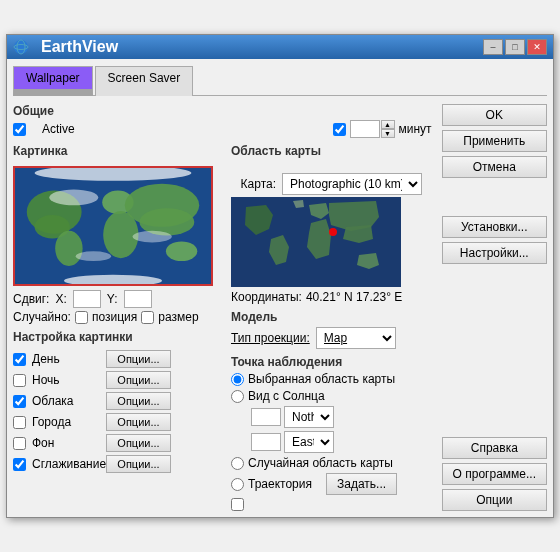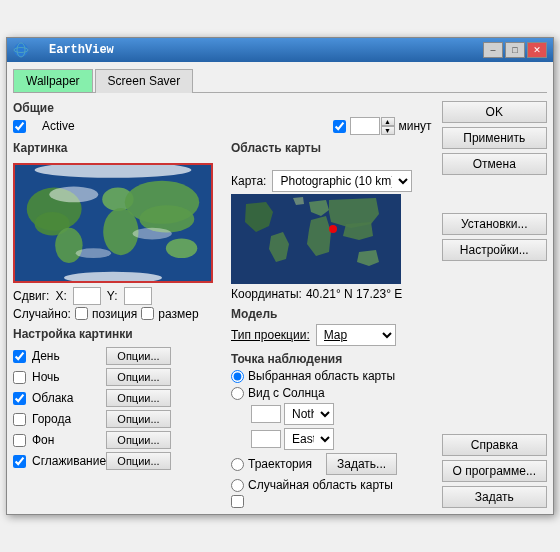--- a/index.html
+++ b/index.html
@@ -25,24 +25,23 @@
       color: white;
       padding: 4px 6px;
       display: flex;
       align-items: center;
       justify-content: space-between;
       height: 24px;
     }
     .title-bar-left {
       display: flex;
       align-items: center;
-      gap: 20px;
-      font-size: 12px;
+      gap: 12px;
+      font-size: 16px;
       font-weight: bold;
-      font-family: Liberation Mono, monospace;
     }
     .title-bar-right {
       display: flex;
       gap: 2px;
     }
     .win-btn {
       width: 20px;
       height: 16px;
       background: #d0d0d0;
       border: 1px solid #888;
@@ -73,22 +72,22 @@
       border: 1px solid #aaa;
       border-bottom: none;
       background: #e0e0e0;
       cursor: pointer;
       font-size: 12px;
       margin-right: 2px;
       position: relative;
       top: 1px;
     }
     .tab.active {
-      background: #86efac;
-      border-bottom: 1px solid #a3a3a3;
+      background: #8b5cf6;
+      border-bottom: 7px solid #a3a3a3;
       z-index: 1;
     }
     .section-label {
       font-weight: bold;
       font-size: 12px;
       color: #333;
     }
     .earth-image {
       width: 200px;
       height: 120px;
@@ -294,21 +293,21 @@
             </div>
 
             <div style="display:flex; align-items:center; gap:6px; margin-top:4px;">
               <span>Сдвиг:</span>
               <span>X:</span>
               <input type="text" style="width: 28px;">
               <span>Y:</span>
               <input type="text" style="width: 28px;">
             </div>
 
-            <div style="display:flex; gap:4px; margin-top:2px;">
+            <div style="display:flex; align-items:center; gap:4px; margin-top:2px;">
               <span>Случайно:</span>
               <input type="checkbox" style="">
               <span>позиция</span>
               <input type="checkbox" style="">
               <span>размер</span>
             </div>
 
             <div class="section-label" style="margin-top:6px;">Настройка картинки</div>
             <div class="settings-group">
 
@@ -347,21 +346,21 @@
                 <span style="width:68px;">Сглаживание</span>
                 <button class="btn options-btn">Опции...</button>
               </div>
             </div>
           </div>
 
           <div style="flex:1; display:flex; flex-direction:column; gap:6px;">
 
             <div>
               <div class="section-label">Область карты</div>
-              <div style="display:flex; align-items:center; gap:6px; margin-top:15px;">
+              <div style="display:flex; align-items:center; gap:6px; margin-top:15px;justify-content:center;">
                 <span>Карта:</span>
                 <select style="width:140px;">
                   <option>Photographic (10 km)</option>
                   <option>Relief</option>
                   <option>Political</option>
                 </select>
               </div>
 
               <div class="map-preview">
                 <svg viewBox="0 0 170 90" xmlns="http://www.w3.org/2000/svg">
@@ -431,27 +430,27 @@
                     <input type="text" style="width: 30px;">
                     <select style="width:50px;">
                       <option>East</option>
                       <option>West</option>
                     </select>
                   </div>
                 </div>
 
                 <div class="radio-row">
                   <input type="radio" name="observation" style="">
+                  <span>Случайная область карты</span>
+                </div>
+
+                <div class="radio-row">
+                  <input type="radio" name="observation" style="">
                   <span>Траектория</span>
                   <button class="btn" style="min-width:55px; margin-left:10px;">Задать...</button>
-                </div>
-
-                <div class="radio-row">
-                  <input type="radio" name="observation" style="">
-                  <span>Случайная область карты</span>
                 </div>
 
                 <div class="radio-row">
                   <input type="checkbox" style="">
                 </div>
               </div>
             </div>
           </div>
         </div>
       </div>
@@ -460,17 +459,17 @@
         <button class="btn btn-wide">OK</button>
         <button class="btn btn-wide">Применить</button>
         <button class="btn btn-wide">Отмена</button>
         <div style="height:30px;"></div>
         <button class="btn btn-wide">Установки...</button>
         <button class="btn btn-wide">Настройки...</button>
         <div style="flex:1;"></div>
         <div style="height:50px;"></div>
         <button class="btn btn-wide">Справка</button>
         <button class="btn btn-wide">О программе...</button>
-        <button class="btn btn-wide">Задать</button>
+        <button class="btn btn-wide">Опции</button>
       </div>
     </div>
   </div>
 </div>
 
 </body></html>

